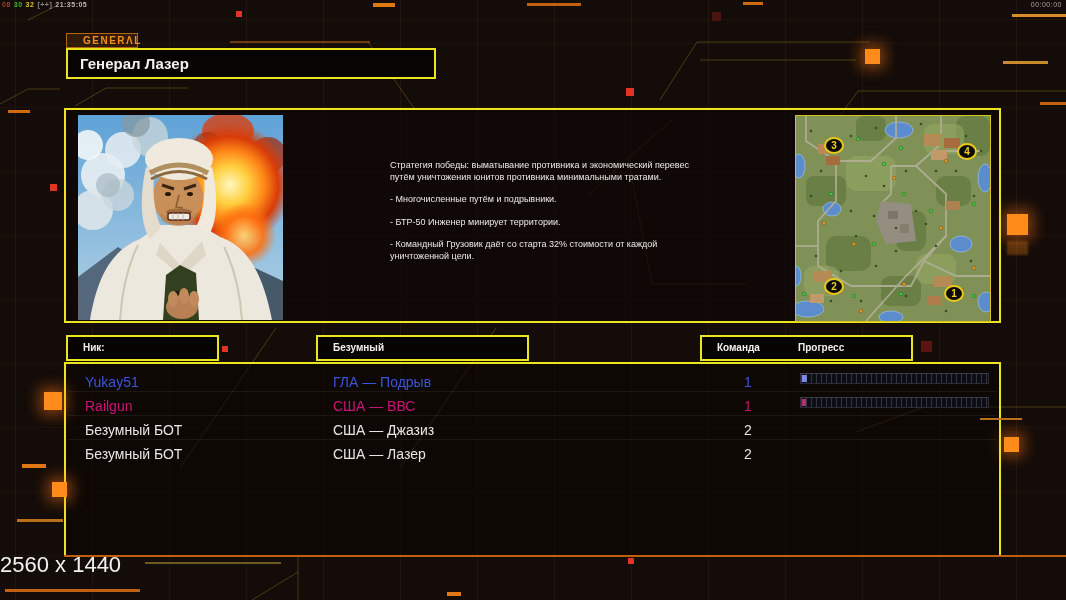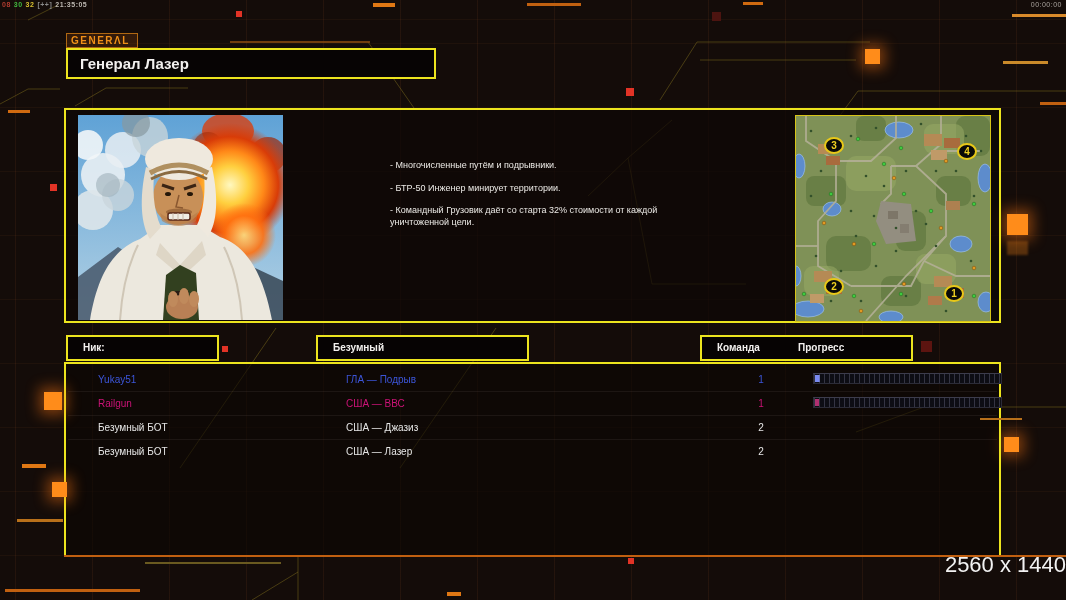--- a/index.html
+++ b/index.html
@@ -34,21 +34,21 @@
   .fps-overlay span { margin-right:3px; }
   .clock { position:absolute; right:4px; top:1px; z-index:6;
            font-size:7px; color:#a8a29c; letter-spacing:.5px; }
 
   
   .general-tag {
     position:absolute; left:66px; top:33px; z-index:5;
     width:72px; height:15px; line-height:13px;
     border:1px solid #b06812; background:rgba(170,85,15,.20);
     color:#f09018; font-size:10px; font-weight:bold; letter-spacing:1.5px;
-    padding-left:4px;
+    padding-left:16px;
   }
   .title-box {
     position:absolute; left:66px; top:48px; z-index:5;
     width:370px; height:31px; line-height:27px;
     border:2px solid #ece41e; background:#070404;
     color:#f2f0ee; font-size:15px; font-weight:bold; padding-left:12px;
   }
 
   
   .main-panel {
@@ -88,41 +88,41 @@
   .hdr-team .t1 { position:absolute; left:15px; }
   .hdr-team .t2 { position:absolute; left:96px; }
 
   
   .lower-panel {
     position:absolute; left:64px; top:362px; z-index:4;
     width:937px; height:194px;
     border:2px solid #ece41e; border-bottom:none;
     background:rgba(12,6,4,.62);
   }
-  .player-row { position:absolute; left:13px; width:100%; height:24px; font-size:10px;padding-left:44px; }
+  .player-row { position:absolute; left:0; width:100%; height:24px; font-size:14px;padding-left:44px; }
   .player-row .nick    { position:absolute; left:19px;  top:6px; }
   .player-row .general { position:absolute; left:267px; top:6px; }
   .player-row .team    { position:absolute; left:662px; top:6px; width:40px; text-align:center; }
   .progress-bar {
     position:absolute; left:734px; top:5px; width:189px; height:11px;
     background:#0d0d14; border:1px solid #2c2c38; border-top-color:#3c3c4c;
   }
   .progress-bar::after {
     content:""; position:absolute; inset:0;
     background-image:repeating-linear-gradient(90deg, rgba(100,100,125,.45) 0 1px, transparent 1px 5px);
   }
   .bar-fill { position:absolute; left:1px; top:1px; bottom:1px; }
   .row-sep { position:absolute; left:2px; right:2px; height:1px;
              background:rgba(170,150,150,.10); }
 
   
   .bottom-line { position:absolute; left:64px; top:555px; width:1002px; height:2px;
                  background:#c05f10; z-index:5; }
   .resolution { position:absolute; left:0; right:0; top:552px; z-index:6;
-                text-align:right; font-size:22px; color:#f2f2f2; }
+                text-align:left; font-size:22px; color:#f2f2f2; }
 </style>
 </head>
 <body>
 
 <div class="grid"></div>
 
 <svg class="circuit" width="1066" height="600" viewBox="0 0 1066 600">
   <g fill="none" stroke="#8a7820" stroke-opacity="0.45" stroke-width="1">
     <path d="M368,42 L414,108"></path>
     <path d="M660,100 L697,42 L870,42"></path>
@@ -247,20 +247,21 @@
       <ellipse cx="90" cy="79" rx="3" ry="2" fill="#241608"></ellipse>
       <ellipse cx="112" cy="79" rx="3" ry="2" fill="#241608"></ellipse>
       <path d="M101,80 L98,92 L105,93" stroke="#8a5830" stroke-width="1.5" fill="none"></path>
       <ellipse cx="101" cy="97" rx="13" ry="3.5" fill="#7a4a28" opacity=".55"></ellipse>
       <rect x="90" y="98" width="22" height="7" rx="2" fill="#f0ece4" stroke="#5a2818" stroke-width="1.5"></rect>
       <path d="M95,98 V105 M100,98 V105 M105,98 V105" stroke="#c8b8a8" stroke-width="1"></path>
     </svg>
   </div>
 
   <div class="briefing">
+    <p>Стратегия победы: выматывание противника и экономический перевес путём уничтожения юнитов противника минимальными тратами.</p>
     <p>- Многочисленные путём и подрывники.</p>
     <p>- БТР-50 Инженер минирует территории.</p>
     <p>- Командный Грузовик даёт со старта 32% стоимости от каждой уничтоженной цели.</p>
   </div>
 
   <div class="minimap">
     <svg width="194" height="205" viewBox="0 0 194 205">
       <rect width="194" height="205" fill="#7f9157"></rect>
       <g opacity=".7" fill="#61783f">
         <rect x="10" y="60" width="40" height="30" rx="8"></rect>

